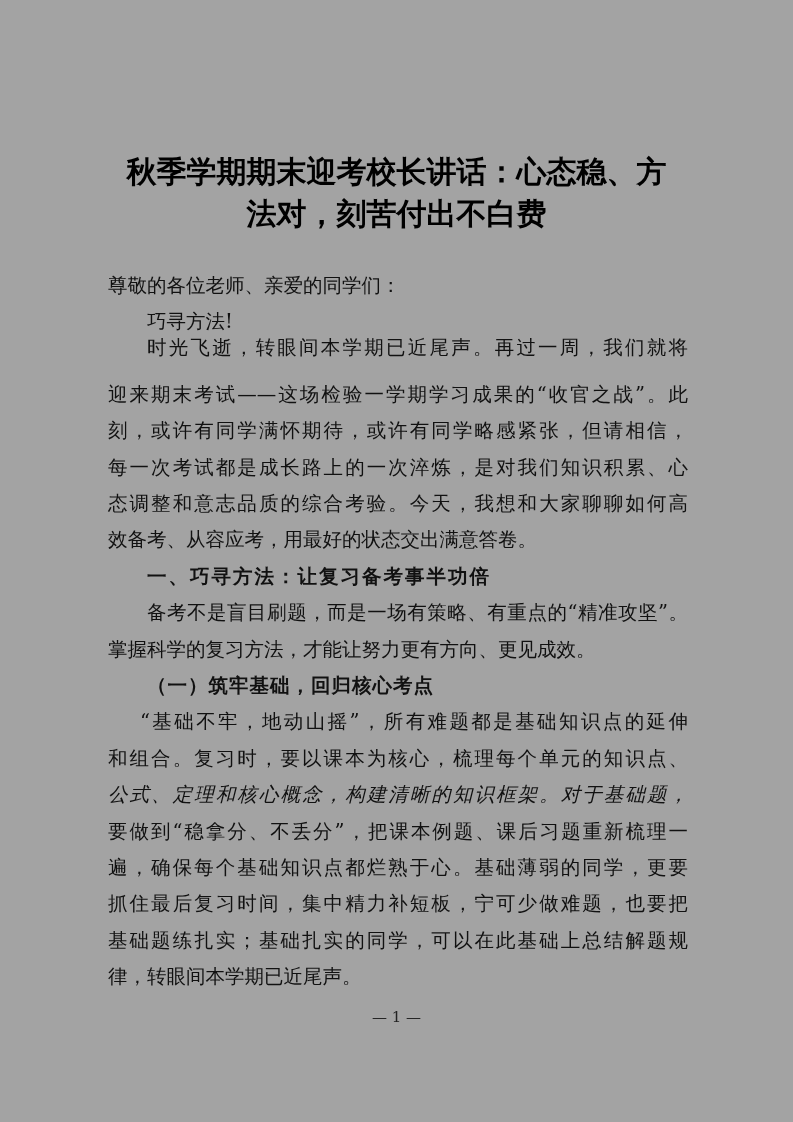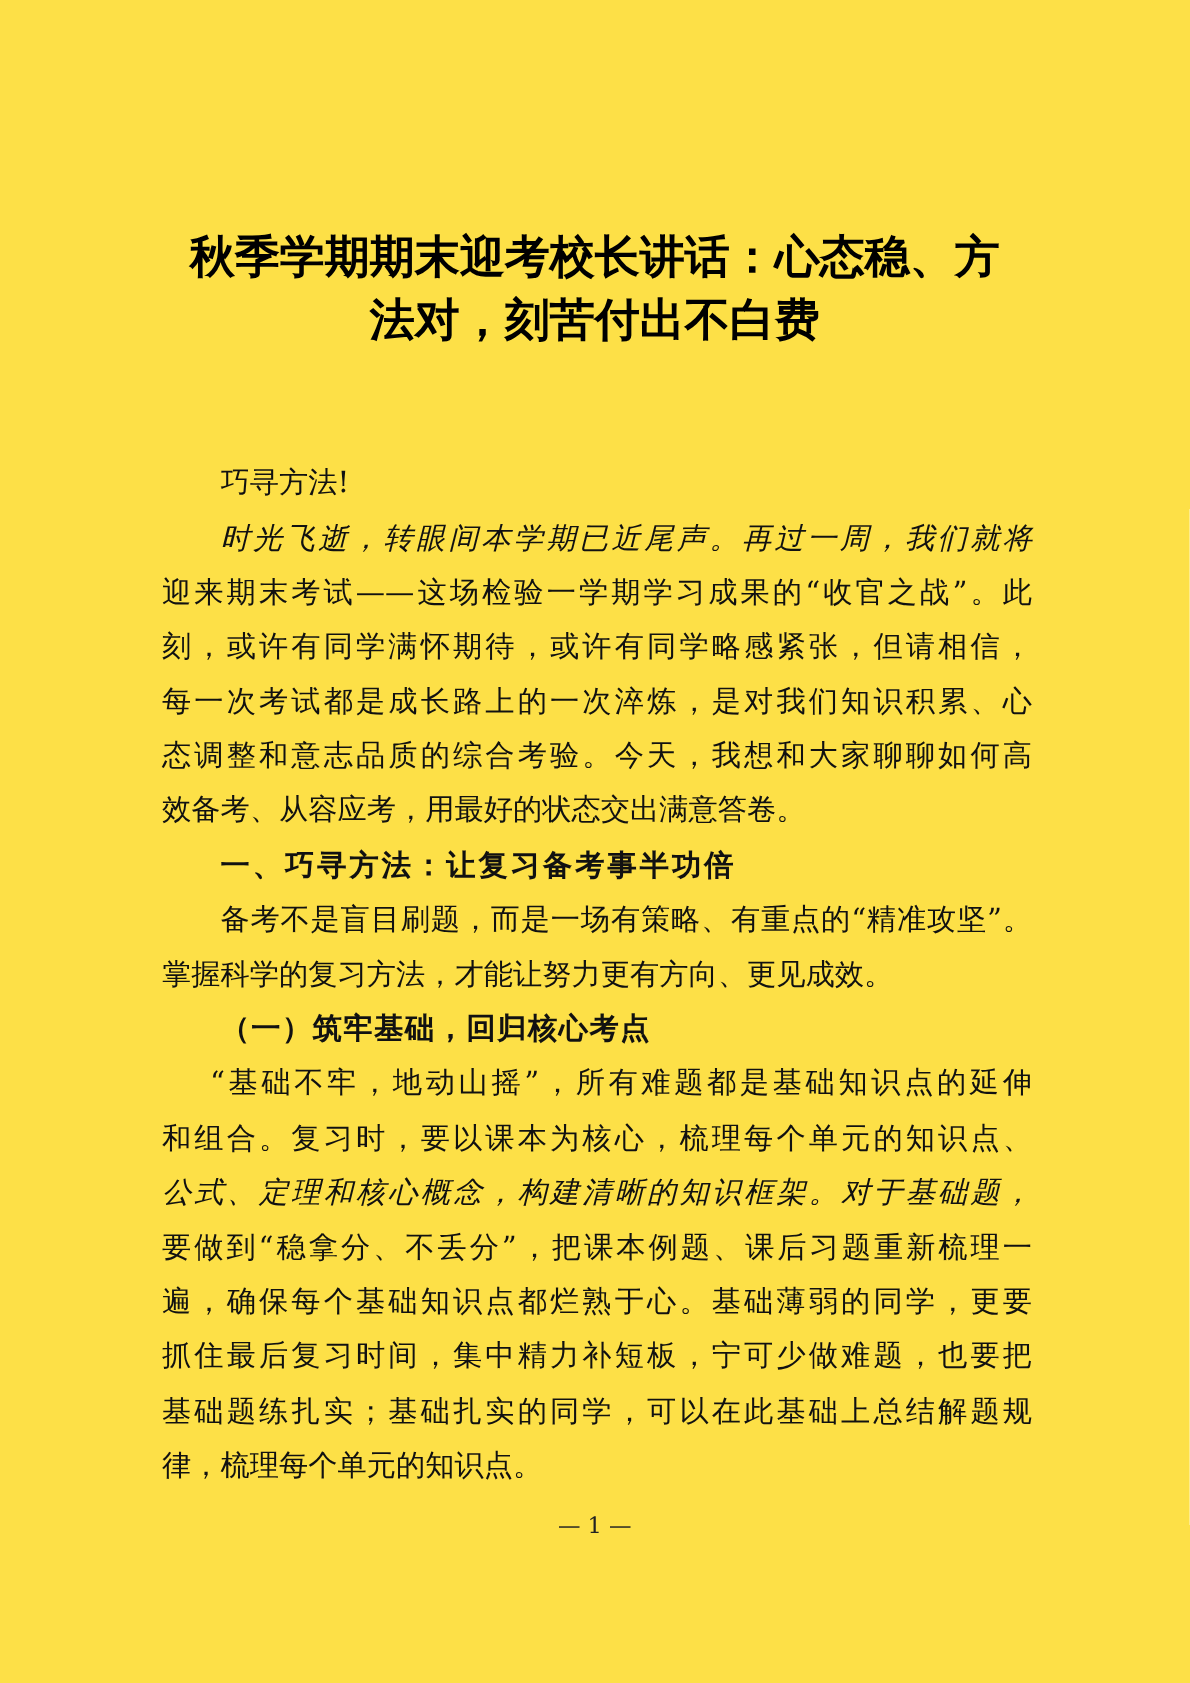--- a/index.html
+++ b/index.html
@@ -1,17 +1,17 @@
 <!DOCTYPE html>
 <html><head>
 <meta charset="utf-8">
 <style>
   html, body { margin: 0; padding: 0; background: #ffffff; }
   body { width: 793px; height: 1122px; position: relative; overflow: hidden; }
-  .page { position: absolute; left: 0; top: 0; width: 793px; height: 1122px; background: #fde047; }
+  .page { position: absolute; left: 0; top: 0; width: 793px; height: 1122px; background: #a3a3a3; }
   .title { position: absolute; left: 100px; width: 593px; text-align: center;
     font-family: "DejaVu Sans", sans-serif; font-weight: bold; font-size: 30px;
     color: #000; line-height: 44px; white-space: nowrap; }
   .line { position: absolute; left: 108px; width: 580px; height: 36px;
     font-family: "DejaVu Serif", serif; font-size: 19.5px; color: #111;
     line-height: 36px; white-space: nowrap; text-align: justify; text-align-last: justify; }
   .line.last { text-align-last: left; }
   .line.indent { left: 147px; width: 541px; }
   .line.h1 { left: 147px; width: auto; font-family: "DejaVu Sans", sans-serif; font-weight: bold; text-align-last: left; letter-spacing: 2px; }
   .line.h2 { left: 147px; width: auto; font-family: "DejaVu Sans", sans-serif; font-weight: bold; text-align-last: left; letter-spacing: 1px; }
@@ -19,39 +19,40 @@
     font-family: "DejaVu Serif", serif; font-size: 15px; color: #222; }
 </style>
 </head>
 <body>
 
 <div class="page">
 
   <div class="title" style="top:150px;">秋季学期期末迎考校长讲话：心态稳、方</div>
   <div class="title" style="top:192px;">法对，刻苦付出不白费</div>
 
+  <div class="line last" style="top:268px;">尊敬的各位老师、亲爱的同学们：</div>
   <div class="line indent last" style="top:304px;">巧寻方法!</div>
 
-  <div class="line indent" style="top:341px;font-style:italic;">时光飞逝，转眼间本学期已近尾声。再过一周，我们就将</div>
+  <div class="line indent" style="top:330px;">时光飞逝，转眼间本学期已近尾声。再过一周，我们就将</div>
   <div class="line" style="top:377px;">迎来期末考试——这场检验一学期学习成果的“收官之战”。此</div>
   <div class="line" style="top:413px;">刻，或许有同学满怀期待，或许有同学略感紧张，但请相信，</div>
   <div class="line" style="top:450px;">每一次考试都是成长路上的一次淬炼，是对我们知识积累、心</div>
   <div class="line" style="top:486px;">态调整和意志品质的综合考验。今天，我想和大家聊聊如何高</div>
   <div class="line last" style="top:522px;">效备考、从容应考，用最好的状态交出满意答卷。</div>
 
   <div class="line h1" style="top:559px;">一、巧寻方法：让复习备考事半功倍</div>
 
   <div class="line indent" style="top:595px;">备考不是盲目刷题，而是一场有策略、有重点的“精准攻坚”。</div>
   <div class="line last" style="top:632px;">掌握科学的复习方法，才能让努力更有方向、更见成效。</div>
 
   <div class="line h2" style="top:668px;">（一）筑牢基础，回归核心考点</div>
 
   <div class="line indent" style="top:704px; left:140px; width:548px;">“基础不牢，地动山摇”，所有难题都是基础知识点的延伸</div>
   <div class="line" style="top:741px;">和组合。复习时，要以课本为核心，梳理每个单元的知识点、</div>
   <div class="line" style="top:777px;font-style:italic;">公式、定理和核心概念，构建清晰的知识框架。对于基础题，</div>
   <div class="line" style="top:814px;">要做到“稳拿分、不丢分”，把课本例题、课后习题重新梳理一</div>
   <div class="line" style="top:850px;">遍，确保每个基础知识点都烂熟于心。基础薄弱的同学，更要</div>
   <div class="line" style="top:886px;">抓住最后复习时间，集中精力补短板，宁可少做难题，也要把</div>
   <div class="line" style="top:923px;">基础题练扎实；基础扎实的同学，可以在此基础上总结解题规</div>
-  <div class="line last" style="top:959px;">律，梳理每个单元的知识点。</div>
+  <div class="line last" style="top:959px;">律，转眼间本学期已近尾声。</div>
 
   <div class="footer">— 1 —</div>
 </div>
 
 </body></html>

